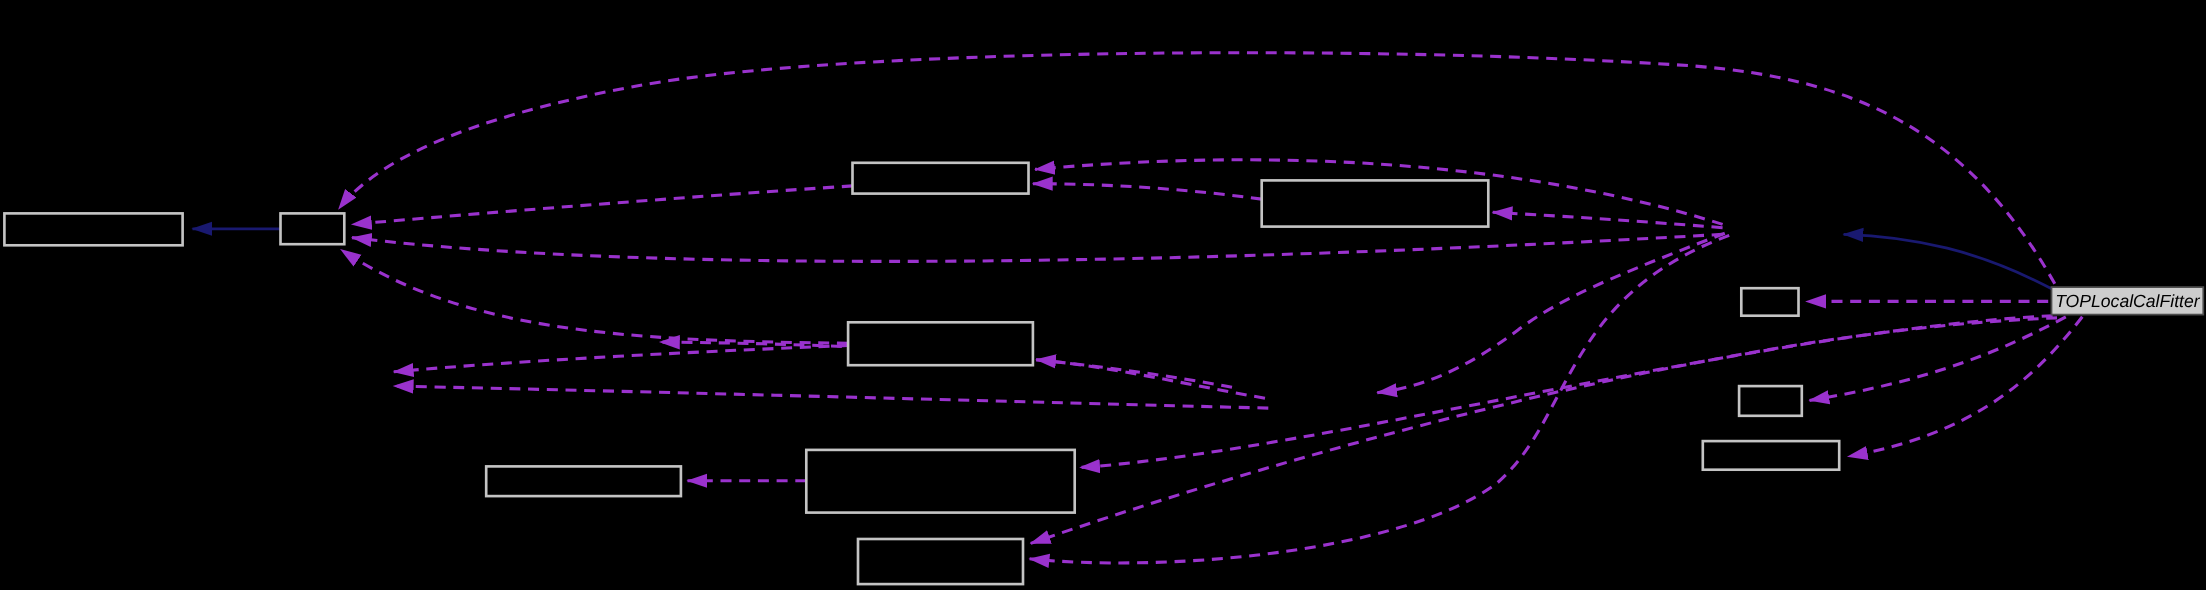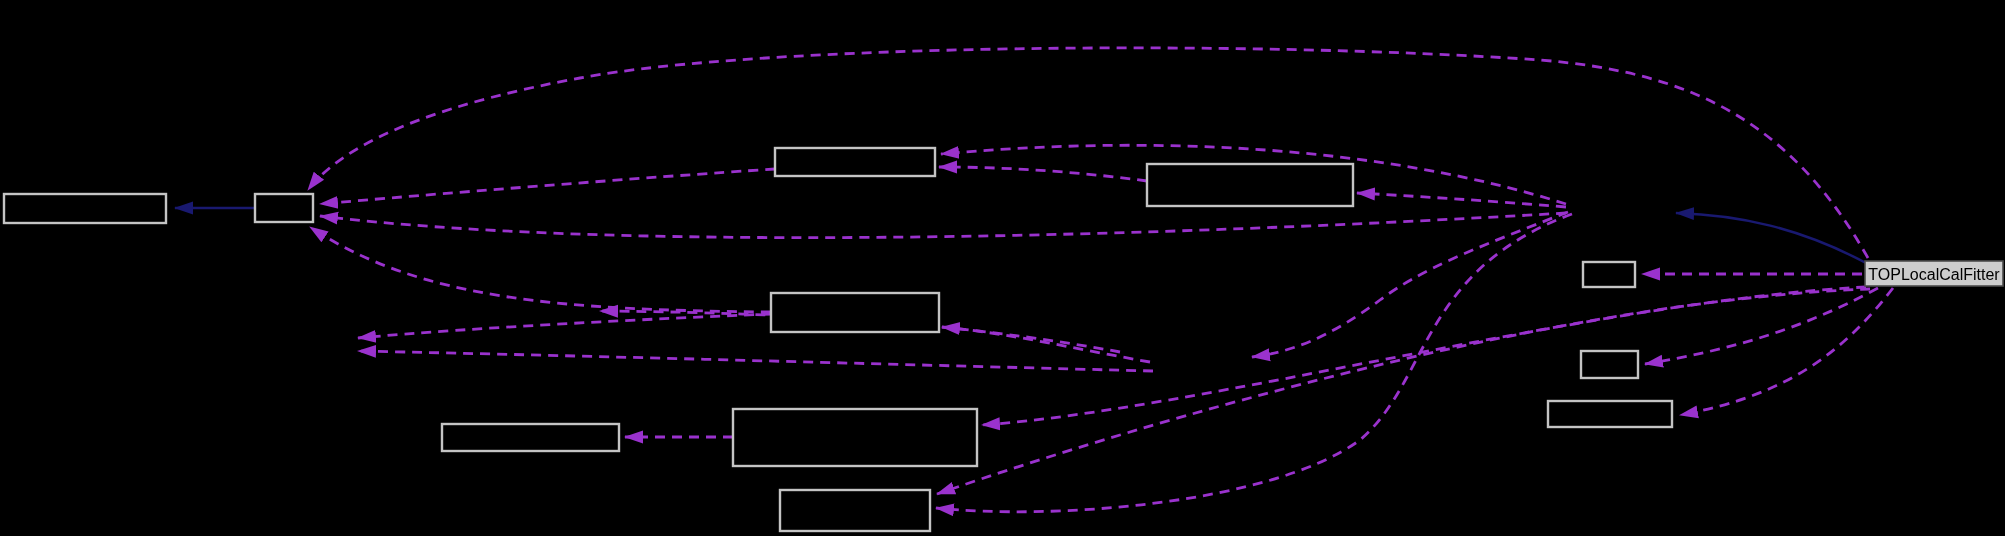--- a/index.html
+++ b/index.html
@@ -1,16 +1,16 @@
 <!DOCTYPE html>
 <html><head>
 <meta charset="utf-8">
 <style>
   html,body{margin:0;padding:0;background:#000;}
-  .stage{position:relative;width:2005px;height:536px;background:#000;overflow:hidden;}
+  .stage{position:relative;width:2005px;height:536px;background:#000;overflow:hidden;font-style:italic;}
   svg{display:block;}
   text.node-label{font-family:"Liberation Sans","DejaVu Sans",sans-serif;font-size:16px;}
 </style>
 </head>
 <body>
 
 <div class="stage">
   <svg width="2005" height="536" viewBox="0 0 2005 536" xmlns="http://www.w3.org/2000/svg">
       <defs>
         <marker id="arrow-dashed" markerUnits="userSpaceOnUse" markerWidth="22" markerHeight="16" refX="18" refY="0" orient="auto" viewBox="0 -8 22 16">

